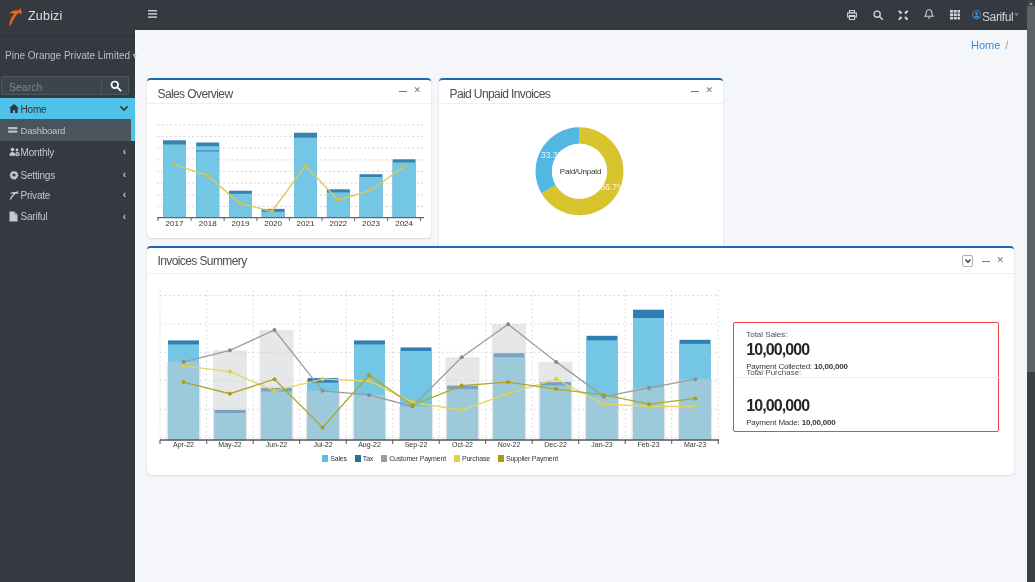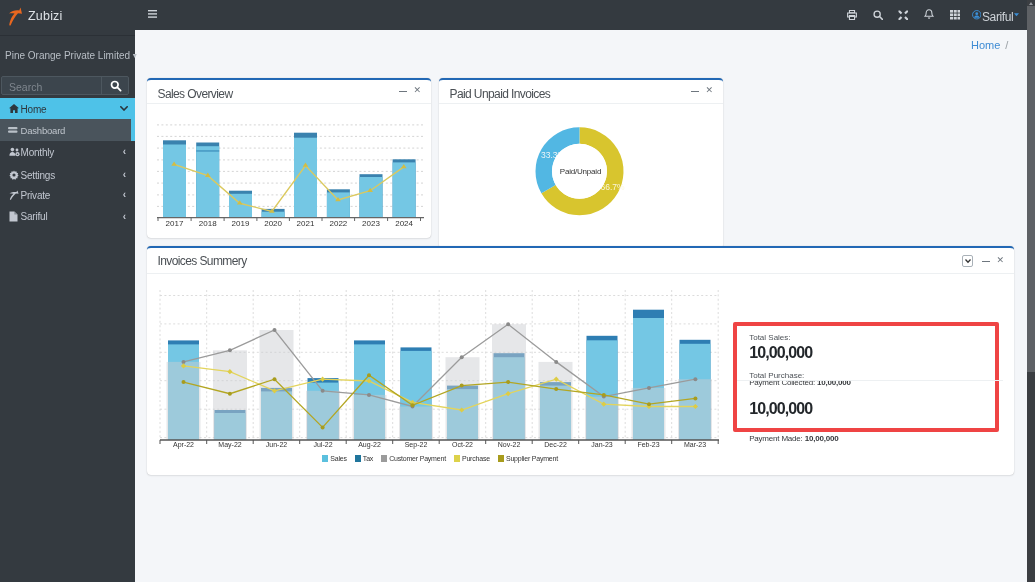--- a/index.html
+++ b/index.html
@@ -34,25 +34,25 @@
 #crumb a { color:#3d8bd4; text-decoration:none; }
 #crumb .sep { color:#9aa0a6; margin-left:5px; }
 .card { position:absolute; background:#fff; border-radius:4px; border-top:2.5px solid #2268b5; box-shadow:0 0 1px rgba(0,0,0,.25), 0 1px 2px rgba(0,0,0,.08); }
 .card .hdr { position:absolute; left:0; top:0; right:0; height:24px; border-bottom:1px solid #edf0f2; }
 .card .title { position:absolute; left:10.5px; top:7.5px; font-size:12px; letter-spacing:-0.6px; color:#4a4f54; }
 .tool-min { position:absolute; width:8px; height:1.5px; background:#6e767e; }
 .tool-x { position:absolute; font-size:9px; color:#6e767e; }
 #card1 { left:147px; top:77.5px; width:284px; height:160.5px; }
 #card2 { left:439px; top:77.5px; width:284px; height:171px; }
 #card3 { left:147px; top:245.5px; width:867px; height:229px; }
-#infobox { position:absolute; left:585.6px; top:74.6px; width:266px; height:110px; border:4px solid #ef4444; border-radius:2px; background:#fff; }
+#infobox { position:absolute; left:585.6px; top:74.6px; width:266px; height:110px; border:1px solid #ef4444; border-radius:2px; background:#fff; }
 #infobox div { position:absolute; left:12.6px; white-space:nowrap; }
 .ib-lab { font-size:8px; color:#4c5157; }
 .ib-big { font-size:16px; color:#23272b; font-weight:bold; letter-spacing:-0.9px; }
-.ib-sub { font-size:8px; color:#36393d; letter-spacing:-0.2px;margin-top:13px; }
+.ib-sub { font-size:8px; color:#36393d; letter-spacing:-0.2px; }
 #legend { position:absolute; left:10px; top:207px; width:560px; text-align:center; font-size:7px; letter-spacing:-0.2px; color:#333; white-space:nowrap; }
 #legend .sq { display:inline-block; width:6.3px; height:6.3px; margin:0 2px 0 6px; vertical-align:-1px; }
 
 #sbar { right:0; top:0; width:8px; height:582px; background:#3b3e42; z-index:10; }
 #sbar .thumb { position:absolute; left:0; top:6px; width:8px; height:366px; background:#5e6165; }
 </style>
 </head>
 <body>
 
 <div id="sidebar" class="abs">

